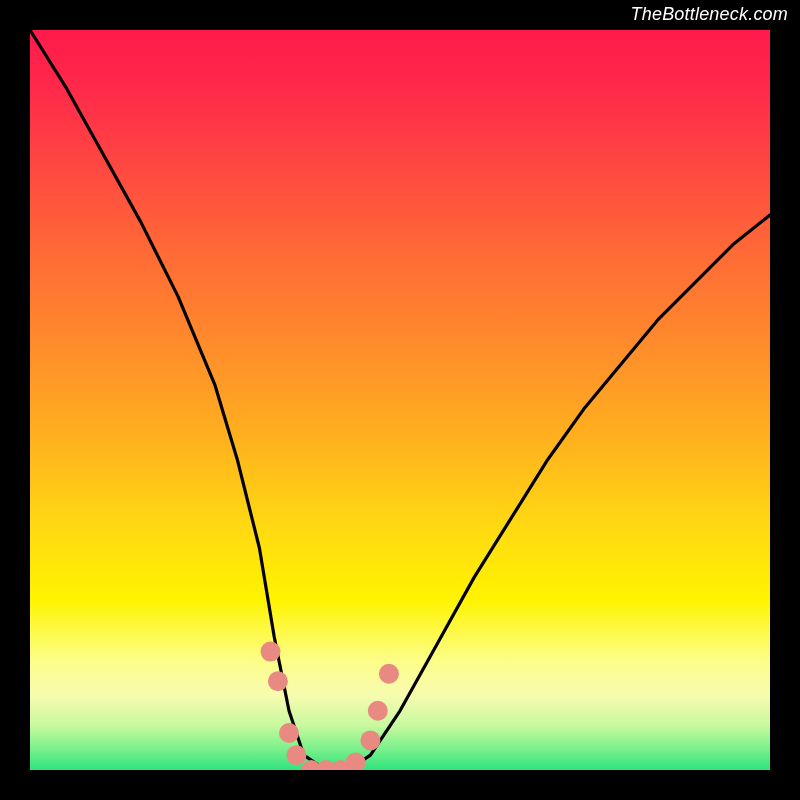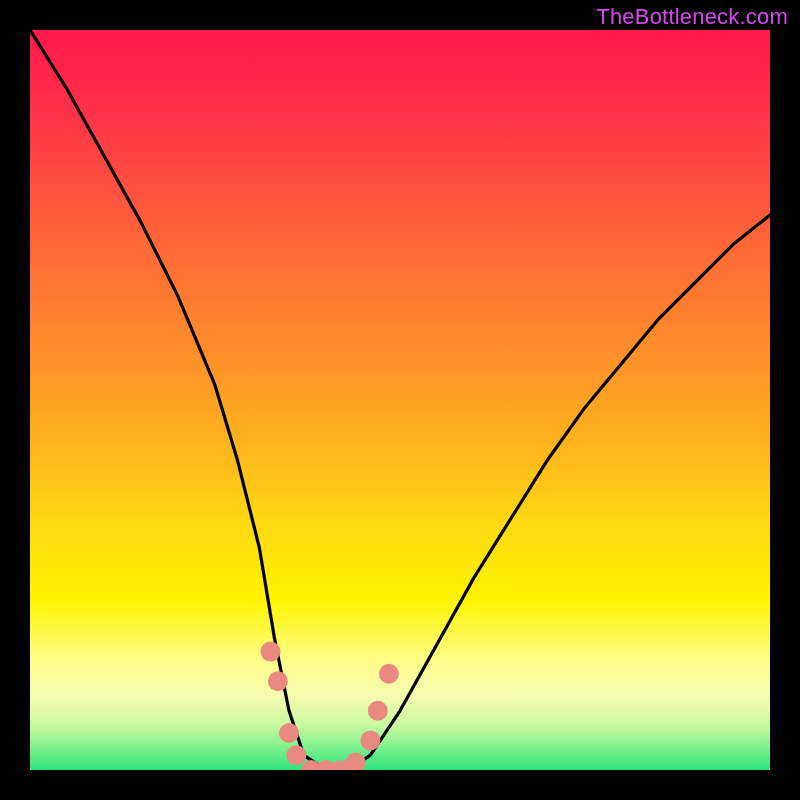--- a/index.html
+++ b/index.html
@@ -47,24 +47,25 @@
       #f6fbb0 90%,
       #c8f99e 94%,
       #7ef18c 97%,
       #2fe37d 100%
     );
   }
   .watermark {
     position: absolute;
     top: 4px;
     right: 12px;
-    font-size: 22px;
+    font-size: 18px;
     font-weight: 500;
-    color: #d946ef;
+    color: #ffffff;
     letter-spacing: 0.2px;
+    font-style: italic;
   }
   svg.curve {
     position: absolute;
     left: 0;
     top: 0;
     width: 740px;
     height: 740px;
   }
 </style>
 </head>

